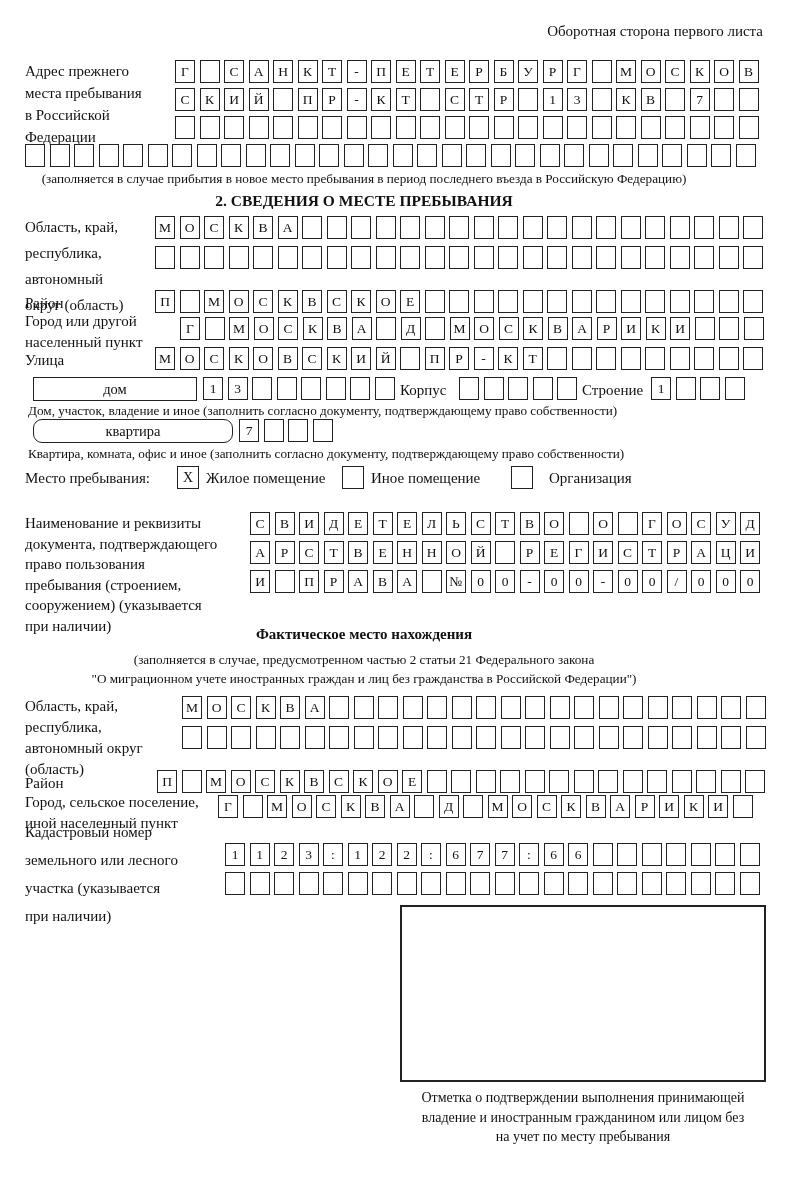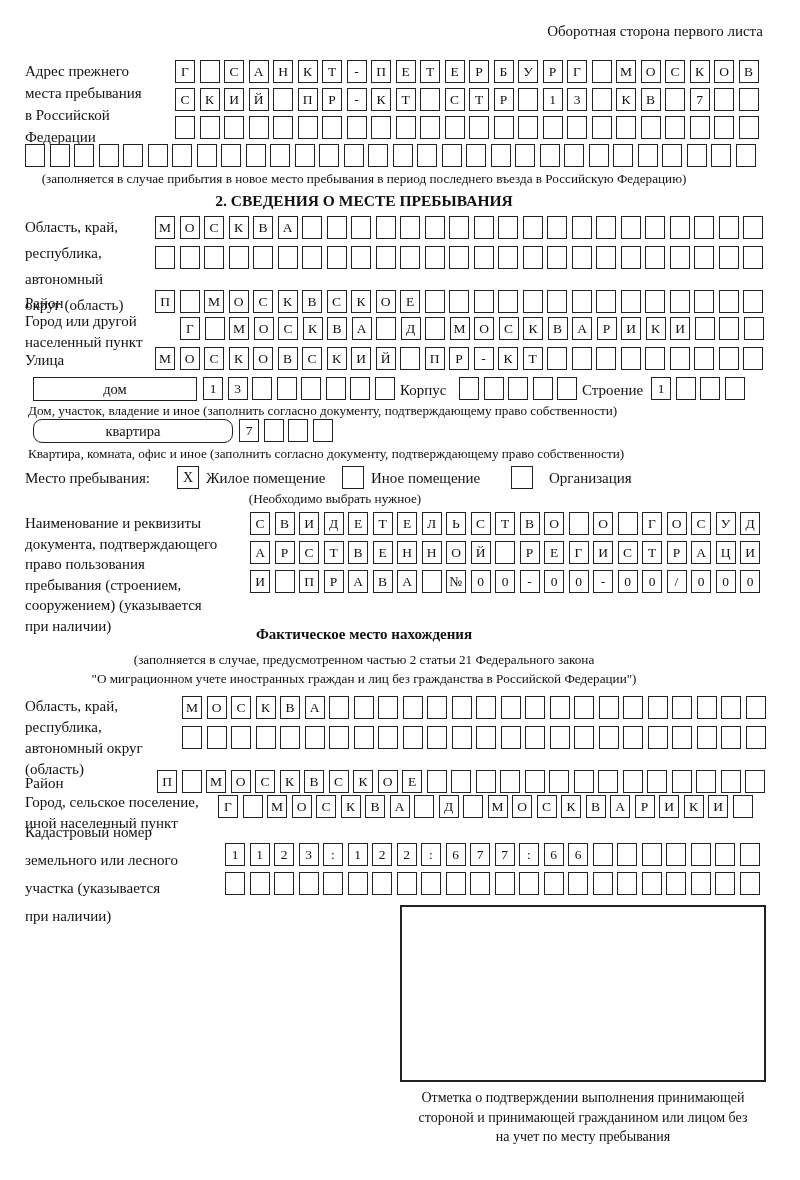--- a/index.html
+++ b/index.html
@@ -337,21 +337,20 @@
     </div>
   <div class="note" style="left:28px;top:446px;">Квартира, комната, офис и иное (заполнить согласно документу, подтверждающему право собственности)</div>
 
   <div class="lbl" style="left:25px;top:467px;">Место пребывания:</div>
   <div class="checkbox" style="left:177px;top:466px;">X</div>
   <div class="lbl" style="left:206px;top:467px;">Жилое помещение</div>
   <div class="checkbox" style="left:342px;top:466px;"></div>
   <div class="lbl" style="left:371px;top:467px;">Иное помещение</div>
   <div class="checkbox" style="left:511px;top:466px;"></div>
   <div class="lbl" style="left:549px;top:467px;">Организация</div>
-  <div class="note" style="left:155px;top:491px;width:360px;text-align:center;">(Необходимо выбрать нужное)</div>
 
   <div class="lbl lines" style="left:25px;top:513px;line-height:20.5px;">
       <div>Наименование и реквизиты</div>
       <div>документа, подтверждающего</div>
       <div>право пользования</div>
       <div>пребывания (строением,</div>
       <div>сооружением) (указывается</div>
       <div>при наличии)</div>
     </div>
   <div class="row" style="left:250px;top:512px;">
@@ -596,17 +595,17 @@
       <span class="cell"></span>
       <span class="cell"></span>
       <span class="cell"></span>
       <span class="cell"></span>
       <span class="cell"></span>
     </div>
 
   <div class="bigbox"></div>
   <div class="caption lines">
       <div>Отметка о подтверждении выполнения принимающей</div>
-      <div>стороной и принимающей гражданином или лицом без</div>
+      <div>владение и иностранным гражданином или лицом без</div>
       <div>на учет по месту пребывания</div>
     </div>
 
 </div>
 
 </body></html>

